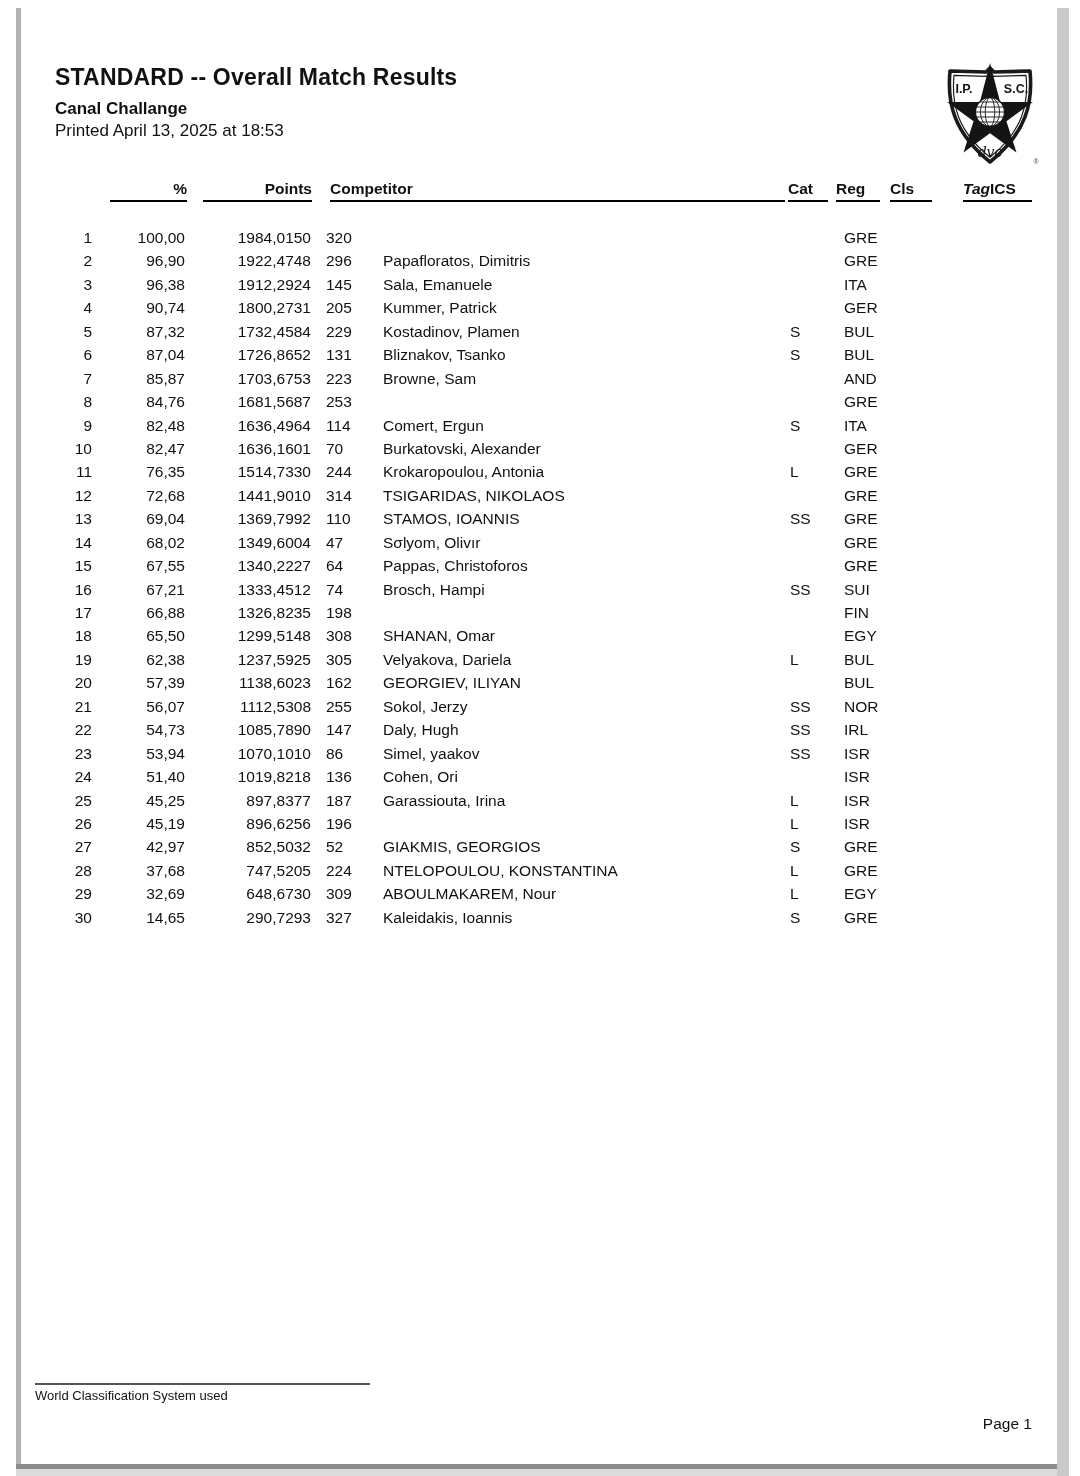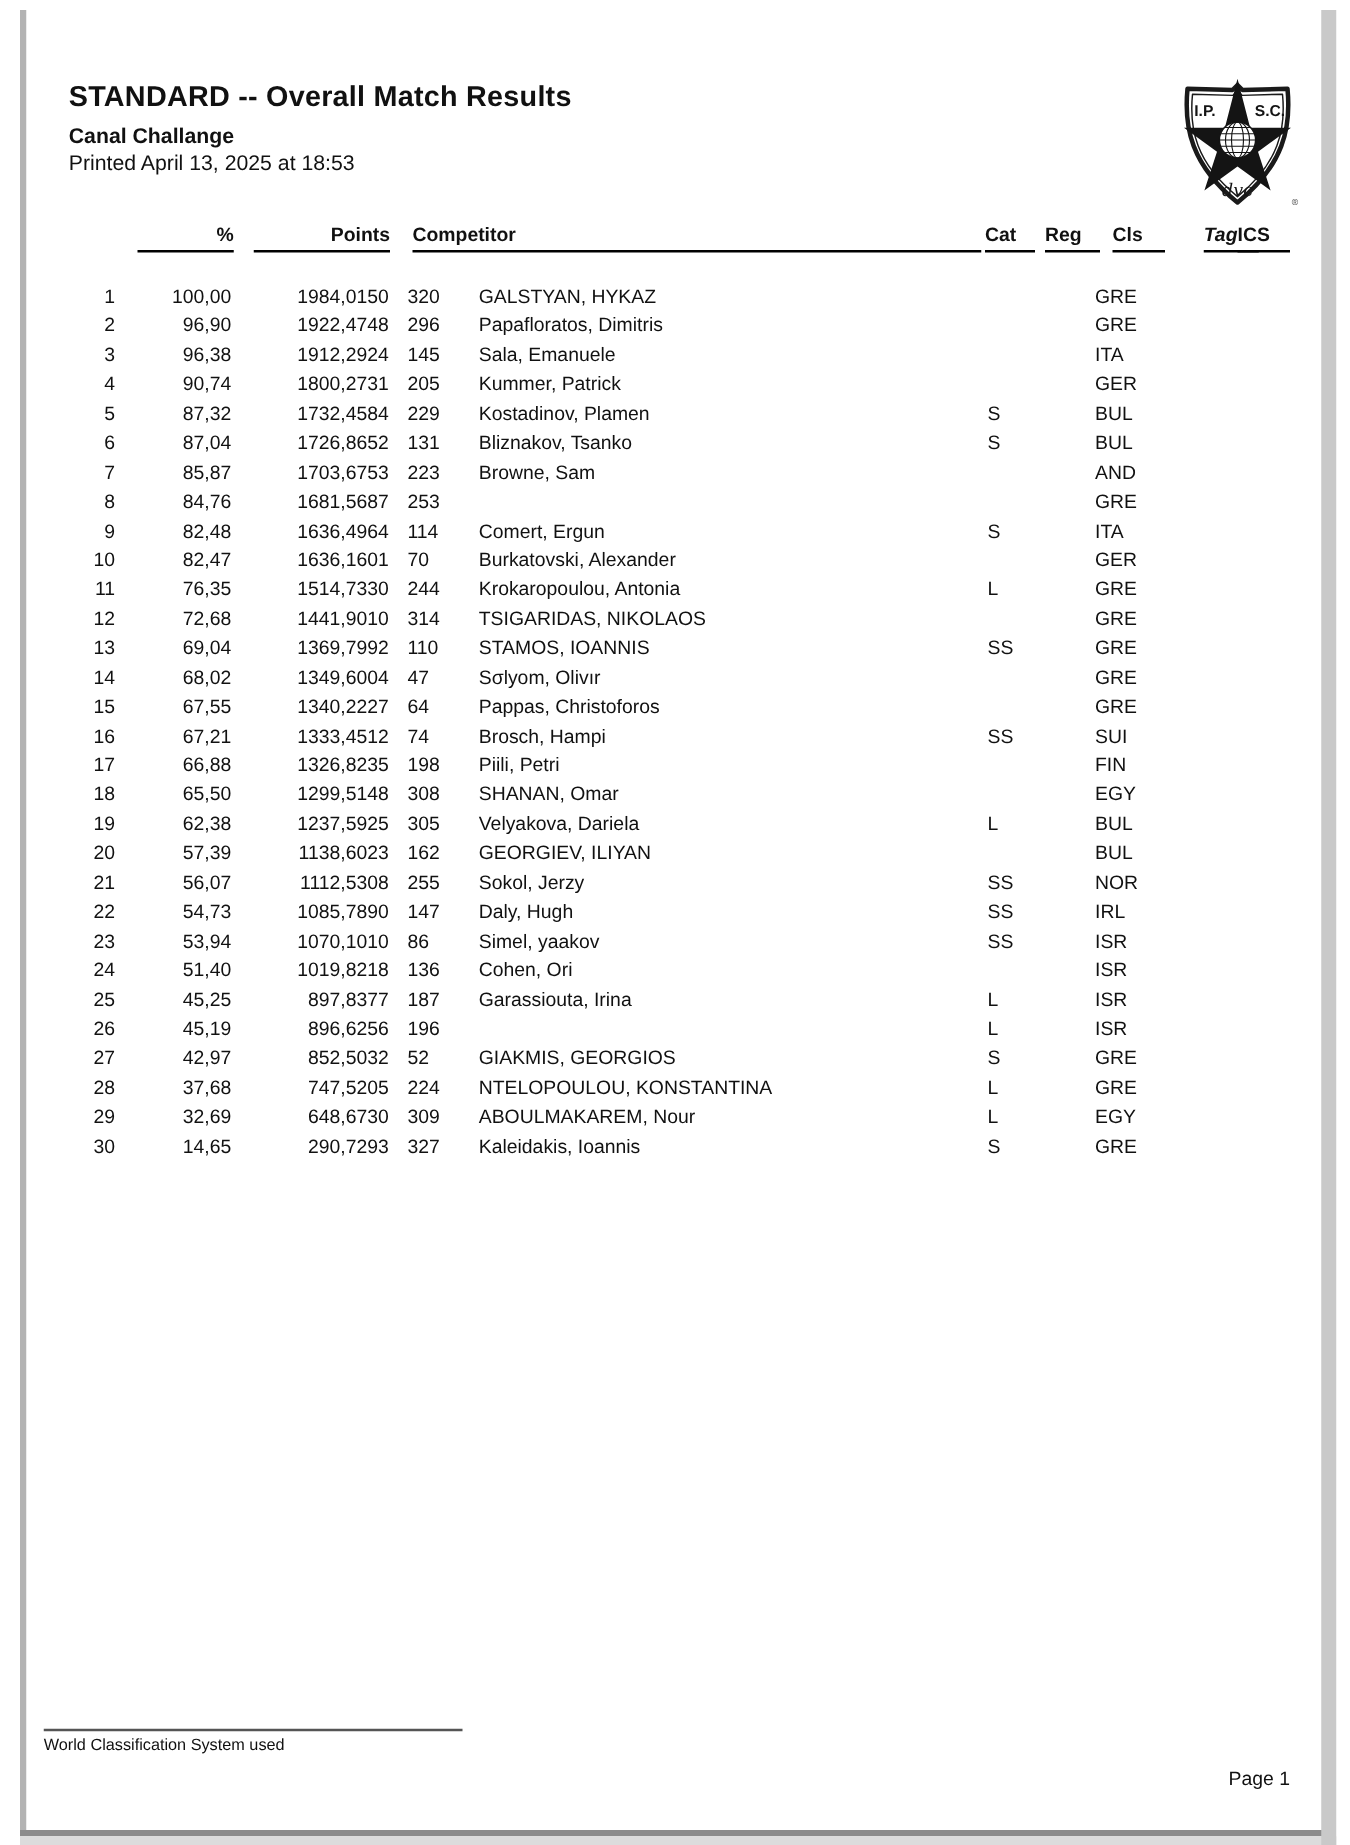--- a/index.html
+++ b/index.html
@@ -35,21 +35,21 @@
   
   .rows{position:absolute;left:0;top:226px;width:1080px;}
   .row{position:relative;height:23.45px;}
   .cell{position:absolute;top:0;line-height:23.45px;font-size:15.5px;white-space:nowrap;}
   .c-rank{left:36px;width:56px;text-align:right;}
   .c-pct{left:101px;width:84px;text-align:right;}
   .c-points{left:199px;width:112px;text-align:right;}
   .c-num{left:326px;width:52px;}
   .c-name{left:383px;width:400px;}
   .c-cat{left:790px;width:44px;}
-  .c-reg{left:876px;width:52px;}
+  .c-reg{left:844px;width:52px;}
   .c-cls{left:893px;width:44px;}
   .c-tag{left:943px;width:44px;}
   .c-ics{left:993px;width:44px;}
 
   
   .footer-line{position:absolute;left:35px;top:1383px;width:335px;border-top:2px solid #555;}
   .footer-note{position:absolute;left:35px;top:1388px;font-size:13px;}
   .page-num{position:absolute;left:932px;top:1379px;width:100px;text-align:right;font-size:15.5px;margin-top:36px;}
 </style>
 </head>
@@ -99,21 +99,20 @@
   <span class="h-tag">Tag</span>
   <span class="h-ics">ICS</span>
 </div>
 
 <div class="rows">
     <div class="row">
     <span class="cell c-rank">1</span>
     <span class="cell c-pct">100,00</span>
     <span class="cell c-points">1984,0150</span>
     <span class="cell c-num">320</span>
-    <span class="cell c-name">GALSTYAN, HYKAZ</span>
     <span class="cell c-cat"></span>
     <span class="cell c-reg">GRE</span>
     <span class="cell c-cls"></span>
     <span class="cell c-tag"></span>
     <span class="cell c-ics"></span>
   </div>
     <div class="row">
     <span class="cell c-rank">2</span>
     <span class="cell c-pct">96,90</span>
     <span class="cell c-points">1922,4748</span>
@@ -290,21 +289,20 @@
     <span class="cell c-reg">SUI</span>
     <span class="cell c-cls"></span>
     <span class="cell c-tag"></span>
     <span class="cell c-ics"></span>
   </div>
     <div class="row">
     <span class="cell c-rank">17</span>
     <span class="cell c-pct">66,88</span>
     <span class="cell c-points">1326,8235</span>
     <span class="cell c-num">198</span>
-    <span class="cell c-name">Piili, Petri</span>
     <span class="cell c-cat"></span>
     <span class="cell c-reg">FIN</span>
     <span class="cell c-cls"></span>
     <span class="cell c-tag"></span>
     <span class="cell c-ics"></span>
   </div>
     <div class="row">
     <span class="cell c-rank">18</span>
     <span class="cell c-pct">65,50</span>
     <span class="cell c-points">1299,5148</span>

